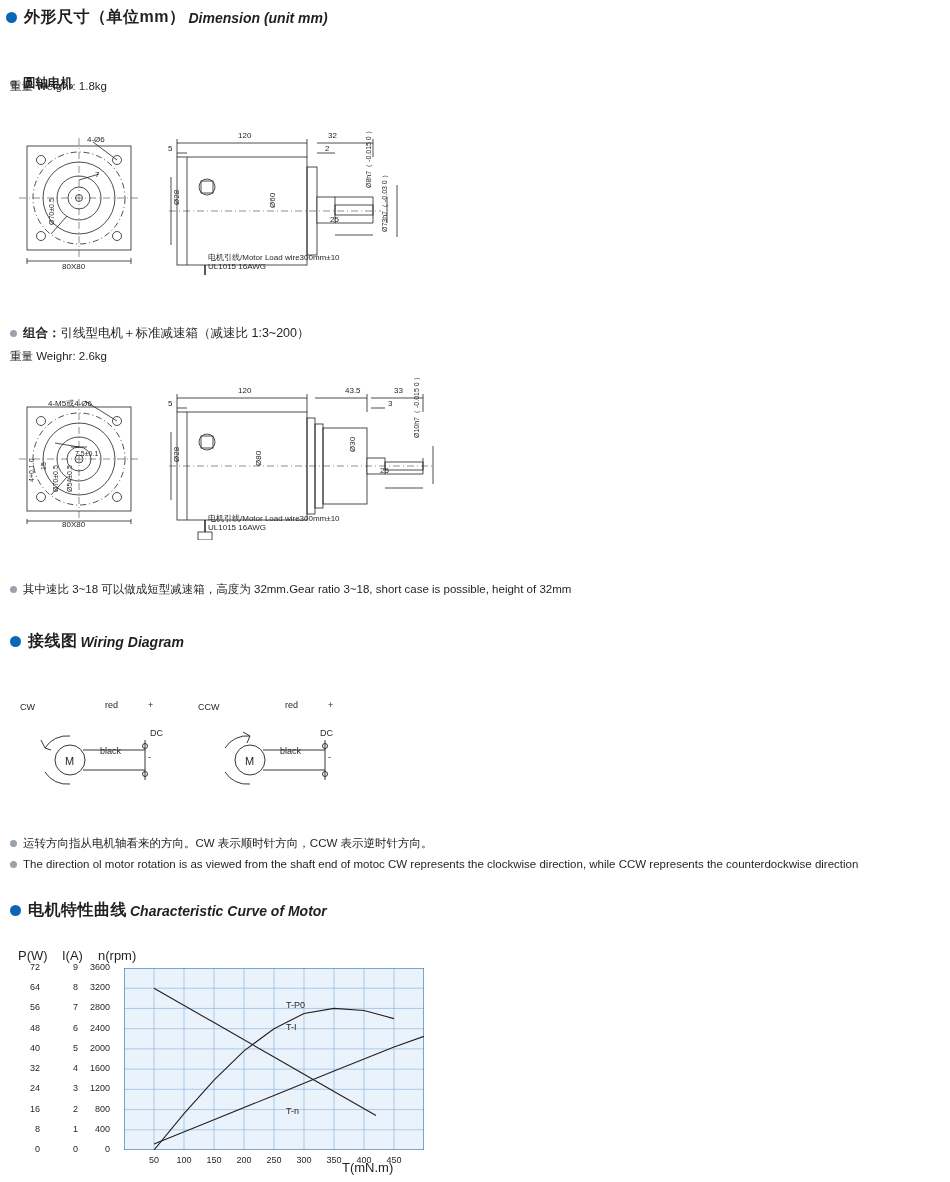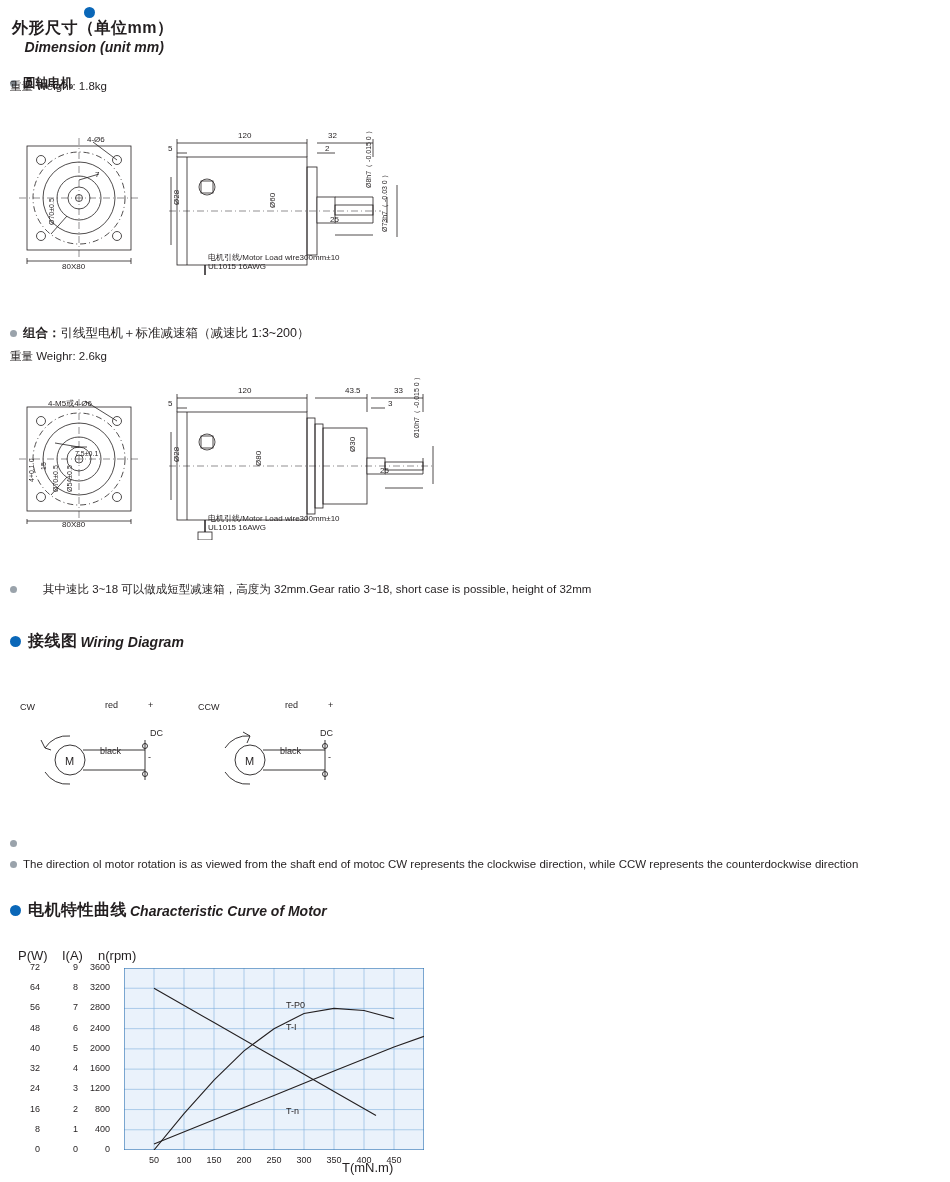--- a/index.html
+++ b/index.html
@@ -29,21 +29,21 @@
   .chart-wrap{position:absolute;left:0;top:938px;width:950px;height:244px;}
   .axis-label{position:absolute;font-size:13px;color:#231f20;white-space:nowrap;}
   .tick-lab{position:absolute;font-size:9px;color:#231f20;white-space:nowrap;text-align:right;}
   .curve-lab{position:absolute;font-size:9px;color:#231f20;}
 </style>
 </head>
 <body>
 
 <div class="page">
 
-  <div class="sec-head" style="left:12px;top:7px;flex-direction:column;">
+  <div class="sec-head" style="left:6px;top:7px;">
     <span class="bullet-lg"></span>
     <span class="h-cn">外形尺寸（单位mm）</span>
     <span class="h-en">Dimension (unit mm)</span>
   </div>
 
   <div class="sub-head" style="left:10px;top:55px;margin-top:20px;">
     <span class="bullet-sm"></span>
     <span>圆轴电机</span>
   </div>
   <div class="plain" style="left:10px;top:79px;">重量 Weighr: 1.8kg</div>
@@ -199,21 +199,21 @@
   <div class="dim-txt" style="left:168px;top:399px;">5</div>
   <div class="dim-txt" style="left:388px;top:399px;">3</div>
   <div class="dim-txt v" style="left:172px;top:462px;">Ø28</div>
   <div class="dim-txt v" style="left:254px;top:466px;">Ø80</div>
   <div class="dim-txt v" style="left:348px;top:452px;">Ø30</div>
   <div class="dim-txt v small" style="left:412px;top:438px;">Ø10h7（ -0.015  0 ）</div>
   <div class="dim-txt" style="left:380px;top:466px;">25</div>
   <div class="dim-txt" style="left:208px;top:513px;">电机引线/Motor Load wire300mm±10</div>
   <div class="dim-txt" style="left:208px;top:523px;">UL1015 16AWG</div>
 
-  <div class="note" style="left:10px;top:582px;width:900px;gap:20px;">
+  <div class="note" style="left:10px;top:582px;width:900px;">
     <span class="bullet-sm" style="margin-top:4px;"></span>
     <span>其中速比 3~18 可以做成短型减速箱，高度为 32mm.Gear ratio 3~18, short case is possible, height of 32mm</span>
   </div>
 
   <div class="sec-head" style="left:10px;top:631px;">
     <span class="bullet-lg"></span>
     <span class="h-cn">接线图</span>
     <span class="h-en">Wiring Diagram</span>
   </div>
 
@@ -258,20 +258,21 @@
   </svg>
   <div class="dim-txt" style="left:198px;top:702px;font-size:9px;">CCW</div>
   <div class="dim-txt" style="left:285px;top:700px;font-size:9px;">red</div>
   <div class="dim-txt" style="left:280px;top:746px;font-size:9px;">black</div>
   <div class="dim-txt" style="left:320px;top:728px;font-size:9px;">DC</div>
   <div class="dim-txt" style="left:328px;top:700px;font-size:9px;">+</div>
   <div class="dim-txt" style="left:328px;top:752px;font-size:9px;">-</div>
 
   <div class="note" style="left:10px;top:836px;width:900px;">
     <span class="bullet-sm" style="margin-top:4px;"></span>
+    <span>运转方向指从电机轴看来的方向。CW 表示顺时针方向，CCW 表示逆时针方向。</span>
   </div>
   <div class="note" style="left:10px;top:857px;width:920px;">
     <span class="bullet-sm" style="margin-top:4px;"></span>
     <span>The direction ol motor rotation is as viewed from the shaft end of motoc CW represents the clockwise direction, while CCW represents the counterdockwise direction</span>
   </div>
 
   <div class="sec-head" style="left:10px;top:900px;">
     <span class="bullet-lg"></span>
     <span class="h-cn">电机特性曲线</span>
     <span class="h-en">Characteristic Curve of Motor</span>

